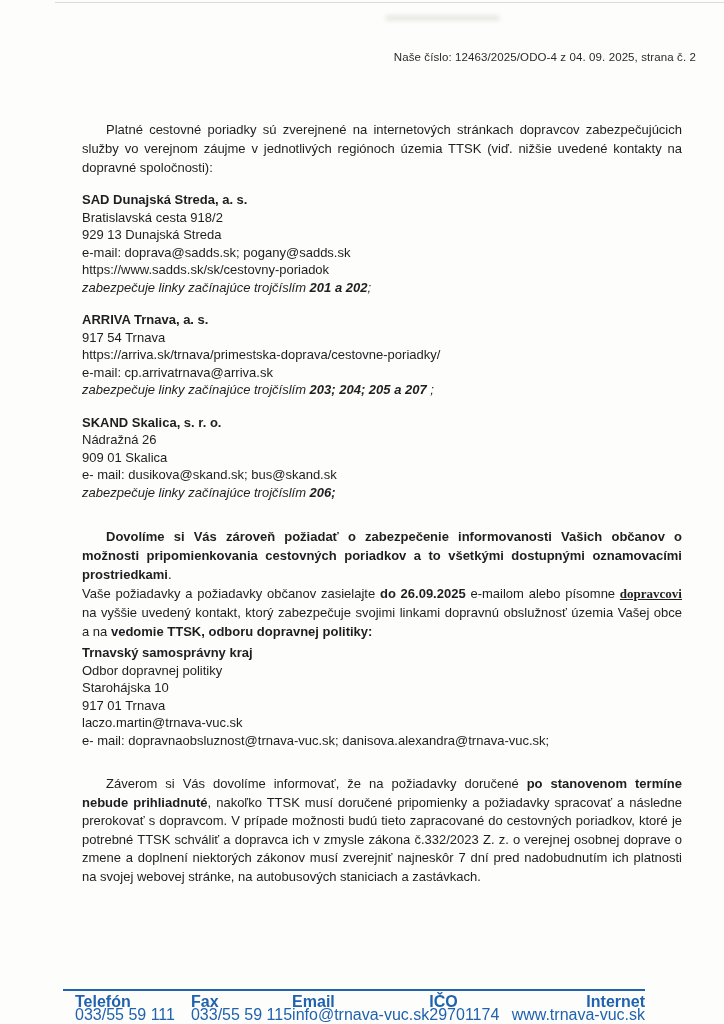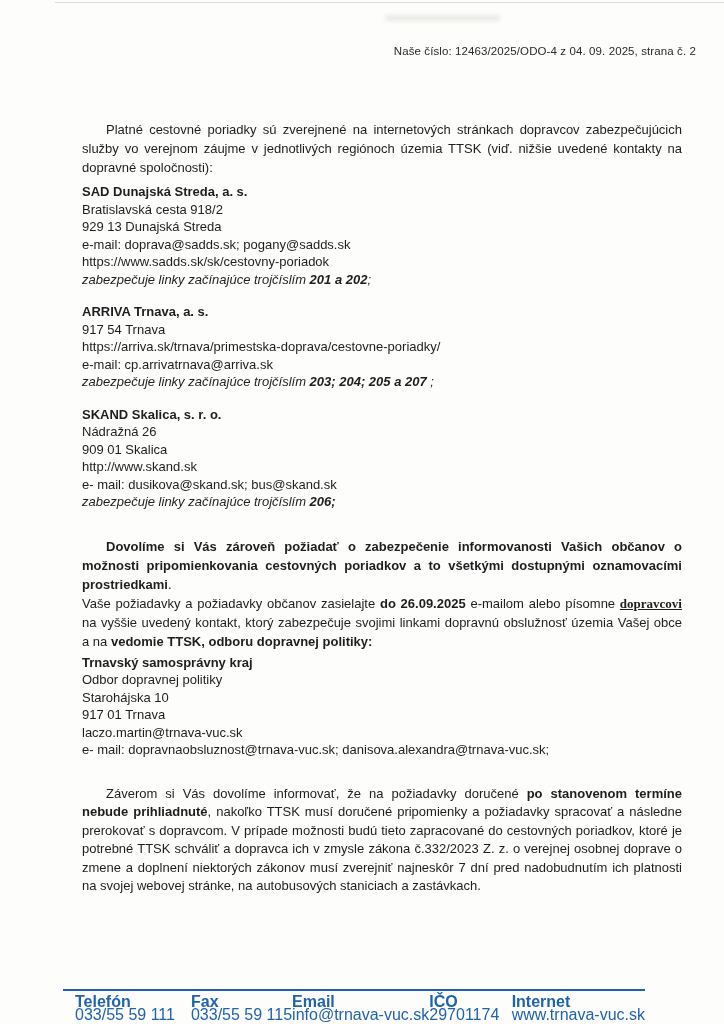--- a/index.html
+++ b/index.html
@@ -23,33 +23,33 @@
   
   .artifact-topline{
     position:absolute;top:2px;left:55px;right:0;height:1px;
     background:#c9c9c4;opacity:.65;
   }
   .artifact-smudge{
     position:absolute;top:15px;left:385px;width:115px;height:6px;
     background:#d9d9d3;filter:blur(2px);opacity:.55;border-radius:3px;
   }
   .ref{
-    position:absolute;top:45px;right:28px;
+    position:absolute;top:51px;right:28px;
     font-size:11.5px;color:#2a2a2c;letter-spacing:.1px;
   }
   .content{
     position:absolute;left:82px;right:42px;top:120px;
     font-size:13px;line-height:19px;
   }
   .para{text-align:justify;}
   .para.indent{text-indent:24px;}
   .b{font-weight:bold;}
   .i{font-style:italic;}
   .u{text-decoration:underline;font-family:Liberation Serif, serif;}
-  .intro{margin-bottom:6px;}
+  .intro{margin-bottom:14px;}
   .block{line-height:17.5px;margin-bottom:15px;}
   .block .name{font-weight:bold;}
   .block .note{font-style:italic;}
   .request-bold{margin-top:26px;line-height:19px;}
   .request-details{line-height:19px;}
   .ttsk{margin-top:3px;margin-bottom:0;}
   .closing{margin-top:26px;line-height:18.5px;}
   .footer{
     position:absolute;left:63px;top:989px;width:582px;
     border-top:2px solid var(--footer-blue);
@@ -57,21 +57,21 @@
     color:var(--footer-blue);
     font-size:16px;line-height:13px;
   }
   .footer-items{display:flex;padding-left:12px;}
   .footer-col{white-space:nowrap;}
   .footer-col .label{font-weight:bold;}
   .fc-telefon{width:121px;}
   .fc-fax{width:120px;margin-left:16px;}
   .fc-email{width:139px;}
   .fc-ico{width:107px;}
-  .fc-internet{flex:1;}
+  .fc-internet{flex:1;text-align:right;}
 </style>
 </head>
 <body>
 
 <div class="page">
 
   <div class="artifact-topline"></div>
   <div class="artifact-smudge"></div>
 
   <div class="ref">Naše číslo: 12463/2025/ODO-4 z 04. 09. 2025, strana č. 2</div>
@@ -94,21 +94,20 @@
       <div>917 54 Trnava</div>
       <div>https://arriva.sk/trnava/primestska-doprava/cestovne-poriadky/</div>
       <div>e-mail: cp.arrivatrnava@arriva.sk</div>
       <div class="note"><span class="i">zabezpečuje linky začínajúce trojčíslím </span><span class="b i">203; 204; 205 a 207</span><span class="i"> ;</span></div>
     </section>
 
     <section class="block">
       <div class="name">SKAND Skalica, s. r. o.</div>
       <div>Nádražná 26</div>
       <div>909 01 Skalica</div>
-      <div>http://www.skand.sk</div>
       <div>e- mail: dusikova@skand.sk; bus@skand.sk</div>
       <div class="note"><span class="i">zabezpečuje linky začínajúce trojčíslím </span><span class="b i">206;</span></div>
     </section>
 
     <p class="para indent request-bold"><span class="b">Dovolíme si Vás zároveň požiadať o zabezpečenie informovanosti Vašich občanov o možnosti pripomienkovania cestovných poriadkov a to všetkými dostupnými oznamovacími prostriedkami</span><span>.</span></p>
     <p class="para request-details"><span>Vaše požiadavky a požiadavky občanov zasielajte </span><span class="b">do 26.09.2025</span><span> e-mailom alebo písomne </span><span class="b u">dopravcovi</span><span> na vyššie uvedený kontakt, ktorý zabezpečuje svojimi linkami dopravnú obslužnosť územia Vašej obce a na </span><span class="b">vedomie TTSK, odboru dopravnej politiky:</span></p>
 
     <section class="block ttsk">
       <div class="name">Trnavský samosprávny kraj</div>
       <div>Odbor dopravnej politiky</div>

